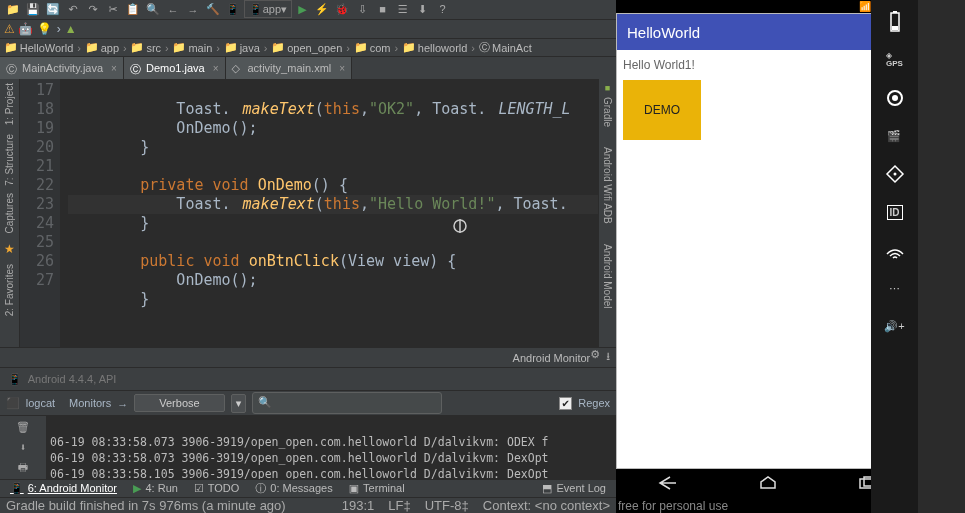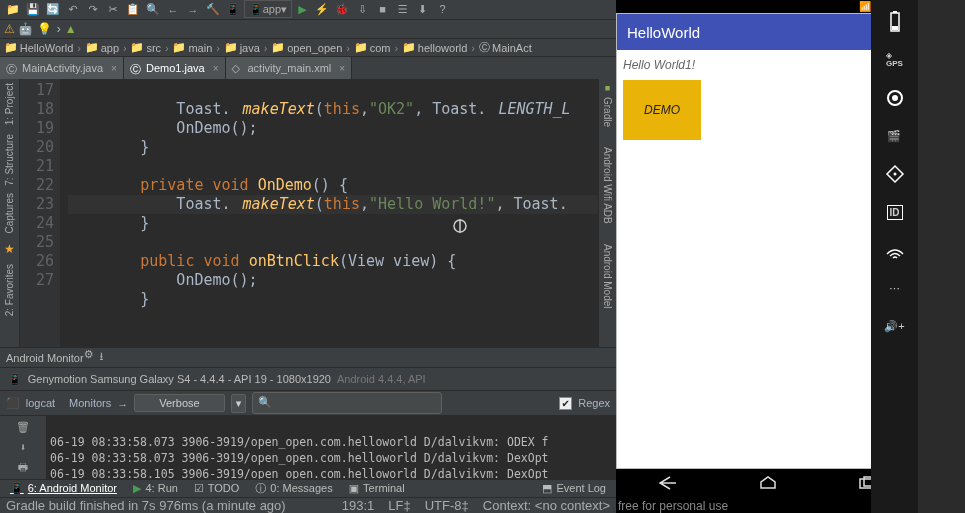--- a/index.html
+++ b/index.html
@@ -23,21 +23,21 @@
 .code-body { flex:1; display:flex; overflow:hidden; }
 .linenos { width:40px; text-align:right; padding:2px 6px 0 0; color:#606366; background:#313335; line-height:19px; }
 .codelines { flex:1; padding:2px 0 0 8px; line-height:19px; white-space:pre; color:#a9b7c6; position:relative; }
 .codelines .kw { color:#cc7832; }
 .codelines .ital { font-style:italic;padding-left:12px; }
 .codelines .str { color:#6a8759; }
 .codelines .fn { color:#ffc66d; }
 .codelines .hl { background:#323232; display:inline-block; min-width:100%; }
 .right-gutter { width:18px; background:#3c3f41; border-left:1px solid #2b2b2b; display:flex; flex-direction:column; align-items:center; padding-top:4px; }
 .right-gutter .rot { writing-mode:vertical-lr; font-size:10px; color:#aaa; margin-top:4px; }
-.monitor-header { height:22px; background:#3c3f41; border-top:1px solid #2b2b2b; display:flex; align-items:center; padding:0 6px; font-size:11px; color:#bbb; justify-content:flex-start; }
+.monitor-header { height:22px; background:#3c3f41; border-top:1px solid #2b2b2b; display:flex; align-items:center; padding:0 6px; font-size:11px; color:#bbb; justify-content:flex-end; }
 .monitor-header .r { display:flex; gap:6px; color:#aaa; }
 .device-bar { height:28px; background:#3c3f41; border-top:1px solid #2b2b2b; display:flex; align-items:center; padding:0 8px; font-size:11px; color:#bbb; gap:6px; overflow:hidden; white-space:nowrap; }
 .device-bar .dim { color:#777; }
 .log-toolbar { height:30px; background:#3c3f41; border-top:1px solid #2b2b2b; display:flex; align-items:center; padding:0 6px; gap:6px; font-size:11px; }
 .log-toolbar .pill { background:#4b4e50; border:1px solid #5e6060; padding:2px 24px; border-radius:2px; color:#ccc; }
 .log-toolbar .search { flex:0 0 190px; background:#45494a; border:1px solid #5e6060; height:22px; border-radius:3px; padding:0 20px 0 6px; color:#ccc; position:relative; }
 .log-toolbar .search .mag { position:absolute; left:5px; top:3px; color:#999; }
 .log-toolbar .cb { width:13px; height:13px; background:#eee; border:1px solid #888; display:inline-flex; align-items:center; justify-content:center; font-size:10px; color:#222; }
 .log-body { height:78px; background:#2b2b2b; display:flex; font-family:"DejaVu Sans Mono",monospace; font-size:11.5px; color:#bbb; line-height:16px; border-top:1px solid #2b2b2b; overflow:hidden; }
 .log-icons { width:46px; background:#3c3f41; display:flex; flex-direction:column; align-items:center; padding:4px 0; gap:4px; }
@@ -45,21 +45,21 @@
 .log-lines { flex:1; padding:2px 4px; white-space:pre; overflow:hidden; }
 .bottom-tabs { height:22px; background:#3c3f41; border-top:1px solid #2b2b2b; display:flex; align-items:center; font-size:11px; color:#bbb; gap:8px; padding:0 6px; }
 .bottom-tabs .bt { display:flex; align-items:center; gap:4px; padding:0 4px; }
 .bottom-tabs .bt.active { text-decoration:underline; color:#fff; }
 .status { height:20px; background:#3c3f41; border-top:1px solid #2b2b2b; display:flex; align-items:flex-end; font-size:13px; color:#aaa; padding:0 6px; justify-content:space-between; }
 .status .r { display:flex; gap:14px; }
 .emulator-wrap { width:302px; height:513px; background:#000; display:flex; flex-direction:column; position:relative; }
 .phone-status { height:14px; background:#000; color:#eee; font-size:10px; display:flex; align-items:center; justify-content:flex-end; padding:0 6px; gap:4px; }
 .phone-shell { margin:0 2px 0 0; background:#fff; flex:0 0 456px; display:flex; flex-direction:column; border:1px solid #bbb; }
 .appbar { height:36px; background:#3f51b5; color:#fff; display:flex; align-items:center; padding:0 10px; font-size:15px; font-weight:500; }
-.phone-body { flex:1; background:#fff; padding:8px 6px; font-size:12px; color:#666;font-style:italic; }
+.phone-body { flex:1; background:#fff; padding:8px 6px; font-size:12px; color:#666; }
 .phone-body .btn { margin-top:8px; width:78px; height:60px; background:#eab308; color:#222; display:flex; align-items:center; justify-content:center; font-size:12px; }
 .nav-bar { height:30px; background:#000; display:flex; align-items:center; justify-content:space-around; }
 .nav-bar .nbtn { color:#ddd; font-size:14px; }
 .free-text { font-size:12px; color:#888; margin-left:2px; margin-top:2px; }
 .side-icons { position:absolute; right:0; top:0; width:47px; height:513px; background:#1a1a1a; display:flex; flex-direction:column; align-items:center; gap:10px; padding-top:8px; color:#ccc; }
 .side-icons .si { width:28px; height:28px; display:flex; align-items:center; justify-content:center; font-size:11px; }
 svg { display:block; }
 .cursor-circle { position:absolute; width:16px; height:16px; left:392px; top:139px; }
 </style>
 </head>
@@ -172,21 +172,20 @@
   <div class="monitor-header">
     <span>Android Monitor</span>
     <div class="r">
       <span>⚙</span>
       <span>⭳</span>
     </div>
   </div>
 
   <div class="device-bar">
     <span>📱</span>
-    <span>Genymotion Samsung Galaxy S4 - 4.4.4 - API 19 - 1080x1920</span>
     <span class="dim">Android 4.4.4, API</span>
   </div>
 
   <div class="log-toolbar">
     <span style="color:#f28b2d">⬛</span>
     <span>logcat</span>
     <span style="margin-left:8px">Monitors</span>
     <span>→</span>
     <span class="pill"><span>Verbose</span></span>
     <span class="pill" style="padding:2px 4px">▾</span>

